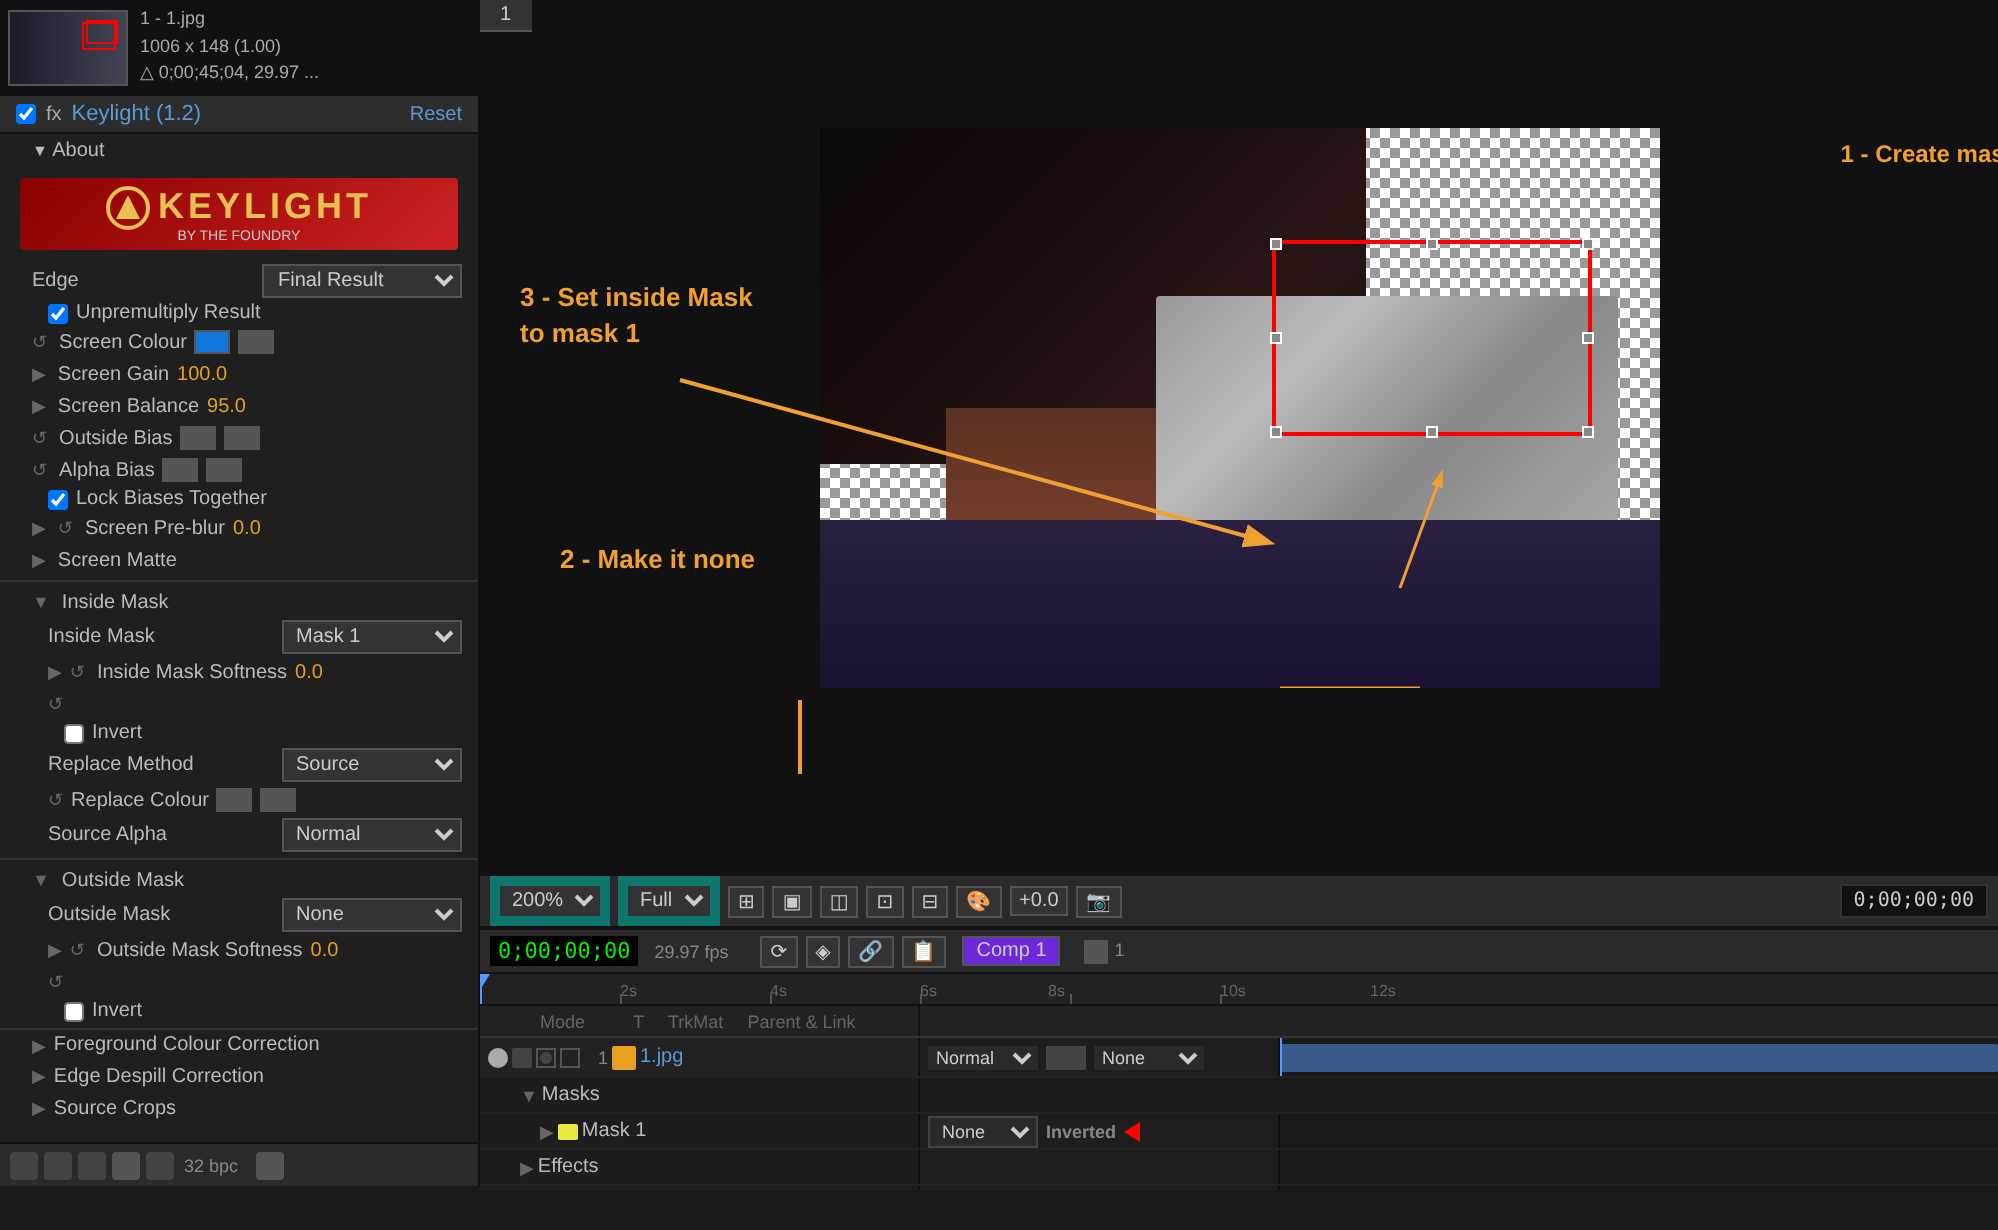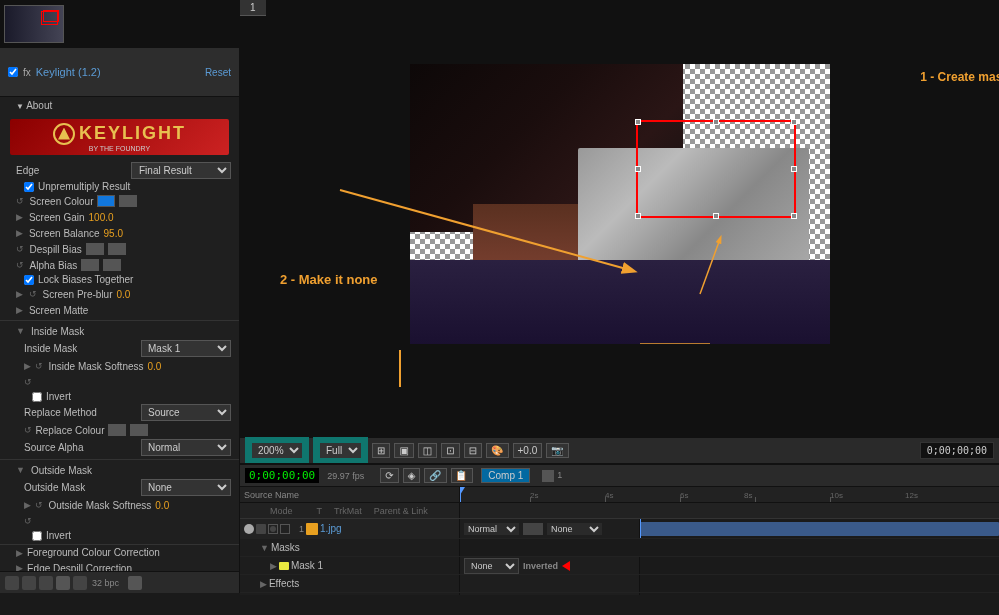--- a/index.html
+++ b/index.html
@@ -54,21 +54,21 @@
     
     .effects-panel {
       flex: 1;
       overflow-y: auto;
       padding: 0;
     }
 
     .effect-header {
       background: #2d2d2d;
       border-bottom: 1px solid #111;
-      padding: 18px 8px;
+      padding: 3px 8px;
       display: flex;
       align-items: center;
       gap: 5px;
     }
     .effect-name {
       color: #5b9bd5;
       font-size: 11px;
     }
     .reset-btn {
       margin-left: auto;
@@ -274,21 +274,21 @@
       height: 26px;
       background: #2a2a2a;
       border-top: 1px solid #111;
       display: flex;
       align-items: center;
       padding: 0 5px;
       gap: 4px;
     }
     .ctrl-select {
       background: #333;
-      border: 7px solid #0f766e;
+      border: 5px solid #0f766e;
       color: #ccc;
       font-size: 10px;
       padding: 1px 2px;
     }
     .ctrl-btn {
       background: #333;
       border: 1px solid #555;
       color: #ccc;
       font-size: 10px;
       padding: 1px 4px;
@@ -314,21 +314,21 @@
     .timeline-header {
       height: 22px;
       background: #2a2a2a;
       border-bottom: 1px solid #111;
       display: flex;
       align-items: center;
       padding: 0 5px;
       gap: 8px;
     }
     .comp-name {
-      background: #0369a1;
+      background: #6d28d9;
       padding: 1px 6px;
       font-size: 10px;
       color: #ccc;
       border: 1px solid #555;
     }
 
     .timeline-layers {
       height: calc(130px - 22px - 16px);
       overflow-y: auto;
     }
@@ -447,20 +447,25 @@
 
 <div class="main-layout">
 
   <div style="width:240px; display:flex; flex-direction:column; background:#1f1f1f; border-right:1px solid #111;">
 
     <div class="thumbnail-area">
       <div class="thumbnail-img">
         <div style="position:absolute;top:0;left:0;right:0;bottom:0;background:linear-gradient(to right,#1a1a2a 0%,#334 60%,#445 100%);"></div>
         <div style="position:absolute;top:4px;right:4px;width:16px;height:12px;border:1.5px solid red;"></div>
       </div>
+      <div class="thumbnail-info">
+        <div>1 - 1.jpg</div>
+        <div>1006 x 148 (1.00)</div>
+        <div>△ 0;00;45;04, 29.97 ...</div>
+      </div>
     </div>
 
     <div class="effect-header">
       <input type="checkbox" checked="" style="width: 10px; height: 10px;">
       <span style="color:#aaa;font-size:10px;">fx</span>
       <span class="effect-name">Keylight (1.2)</span>
       <span class="reset-btn">Reset</span>
     </div>
 
     <div class="effects-panel">
@@ -507,21 +512,21 @@
       </div>
 
       <div class="param-row">
         <span style="color:#666;font-size:9px;margin-right:2px;">▶</span>
         <span class="param-label">Screen Balance</span>
         <span class="param-value orange">95.0</span>
       </div>
 
       <div class="param-row">
         <span style="color:#666;font-size:9px;margin-right:2px;">↺</span>
-        <span class="param-label">Despill Bias</span>
+        <span class="param-label">Outside Bias</span>
         <span class="color-swatch grey"></span>
         <span class="color-swatch grey"></span>
       </div>
 
       <div class="param-row">
         <span style="color:#666;font-size:9px;margin-right:2px;">↺</span>
         <span class="param-label">Alpha Bias</span>
         <span class="color-swatch grey"></span>
         <span class="color-swatch grey"></span>
       </div>
@@ -694,20 +699,23 @@
 
             <line x1="230" y1="280" x2="300" y2="280" stroke="#f0a030" stroke-width="1.5"></line>
           </svg>
         </div>
 
         <div style="position:absolute;top:50px;right:-20px;">
           <span style="color:#f0a030;font-size:12px;font-weight:bold;white-space:nowrap;">1 - Create mask</span>
         </div>
         <div style="position:absolute;bottom:100px;left:30px;">
           <span style="color:#f0a030;font-size:13px;font-weight:bold;white-space:nowrap;">2 - Make it none</span>
+        </div>
+        <div style="position:absolute;top:120px;left:10px;">
+          <span style="color:#f0a030;font-size:13px;font-weight:bold;white-space:nowrap;line-height:1.4;">3 - Set inside Mask<br>to mask 1</span>
         </div>
 
         <svg style="position:absolute;top:0;left:0;width:100%;height:100%;pointer-events:none;">
           <defs>
             <marker id="ah2" markerWidth="8" markerHeight="6" refX="4" refY="3" orient="auto">
               <polygon points="0 0, 8 3, 0 6" fill="#f0a030"></polygon>
             </marker>
           </defs>
 
           <line x1="90" y1="170" x2="380" y2="250" stroke="#f0a030" stroke-width="2" marker-end="url(#ah2)"></line>
@@ -749,23 +757,20 @@
         </div>
         <span class="comp-name">Comp 1</span>
         <div style="margin-left:4px;display:flex;gap:3px;">
           <div style="width:12px;height:12px;background:#555;"></div>
           <span style="color:#888;font-size:9px;">1</span>
         </div>
       </div>
 
       <div style="display:flex;">
 
-        <div style="width:220px;min-width:220px;background:#222;border-right:1px solid #111;border-bottom:1px solid #111;display:flex;align-items:center;padding:0 4px;height:16px;gap:50px;">
-          <span style="font-size:9px;color:#888;">Source Name</span>
-        </div>
 
         <div style="flex:1;background:#222;border-bottom:1px solid #111;height:16px;position:relative;overflow:hidden;">
           <div style="position:absolute;left:0;top:0;bottom:0;width:1px;background:#5599ff;">
             <div style="position:absolute;top:0;width:0;height:0;border-left:5px solid transparent;border-right:5px solid transparent;border-top:8px solid #5599ff;left:-5px;"></div>
           </div>
 
           <span style="position:absolute;left:70px;font-size:8px;color:#666;bottom:2px;">2s</span>
           <span style="position:absolute;left:145px;font-size:8px;color:#666;bottom:2px;">4s</span>
           <span style="position:absolute;left:220px;font-size:8px;color:#666;bottom:2px;">6s</span>
           <span style="position:absolute;left:284px;font-size:8px;color:#666;bottom:2px;">8s</span>

